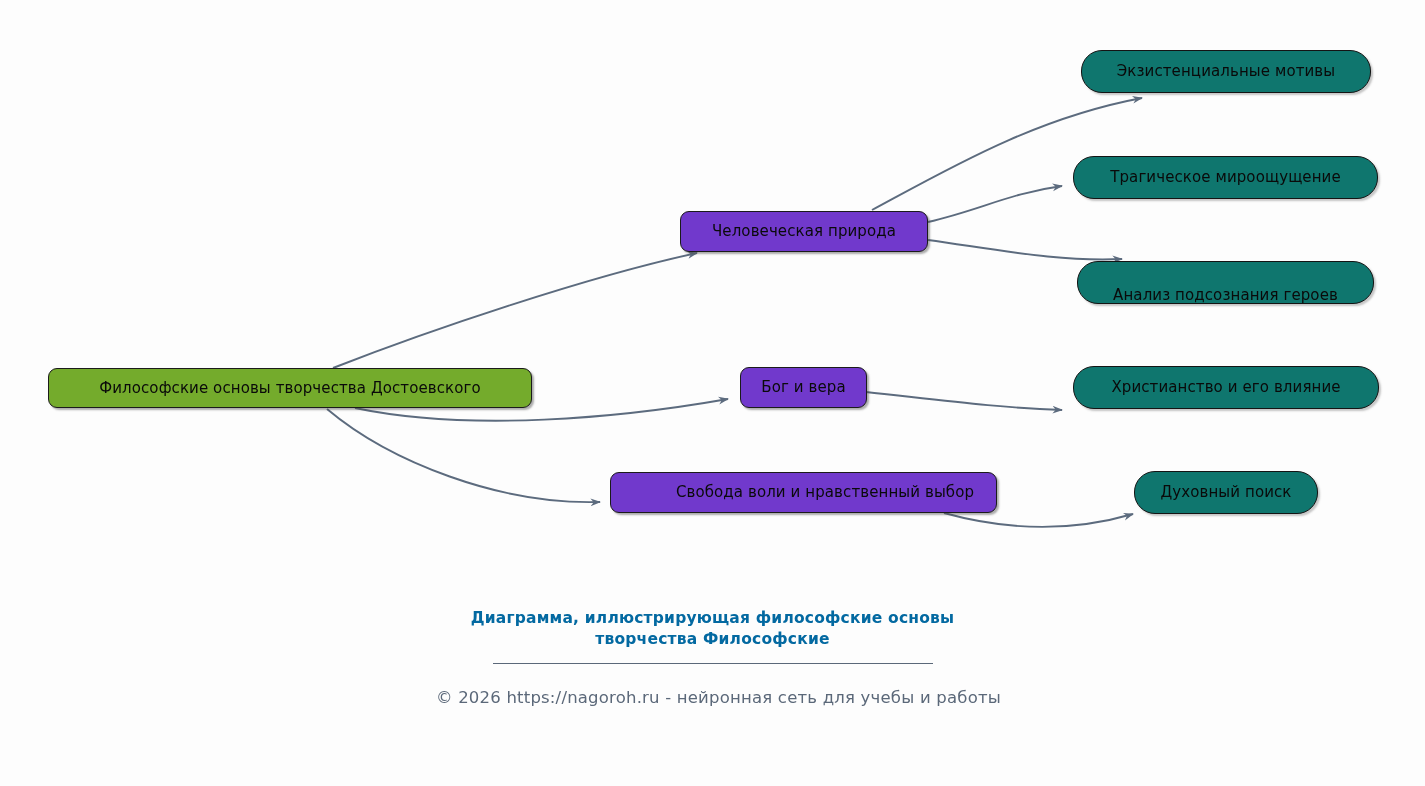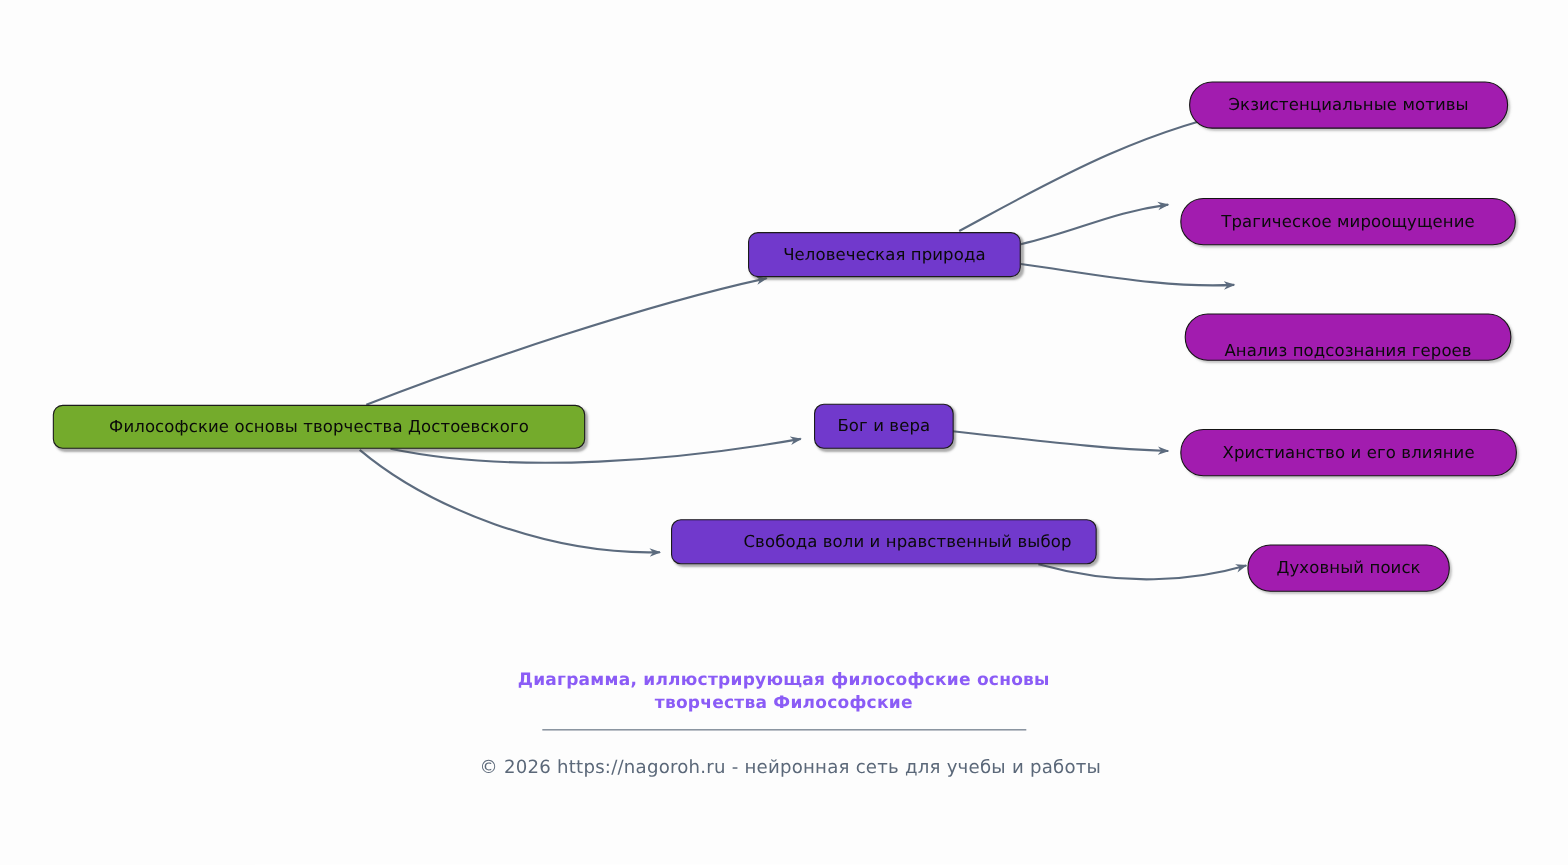--- a/index.html
+++ b/index.html
@@ -46,38 +46,37 @@
     border-radius: 9px;
     box-shadow: 2px 2px 2px rgba(70,70,70,0.45);
   }
   .node-branch {
     background: #7139cc;
     border: 1.3px solid #1b1b1b;
     border-radius: 9px;
     box-shadow: 2px 2px 2px rgba(70,70,70,0.45);
   }
   .node-leaf {
-    background: #a21caf;
+    background: #0f766e;
     border: 1.3px solid #141414;
     border-radius: 21px;
     box-shadow: 2px 2px 2px rgba(120,120,120,0.42);
-    margin-top: 24px;
   }
   .caption-block {
     position: absolute;
     left: 0;
     top: 608px;
     width: 1425px;
     text-align: center;
   }
   .caption-title {
     font-family: "DejaVu Sans", sans-serif;
     font-size: 15.5px;
     font-weight: bold;
-    color: #8b5cf6;
+    color: #0369a1;
     line-height: 1.33;
     letter-spacing: 0.2px;
   }
   .caption-rule {
     margin: 14px auto 0 auto;
     width: 440px;
     height: 1px;
     background: #5b6879;
   }
   .caption-credit {

